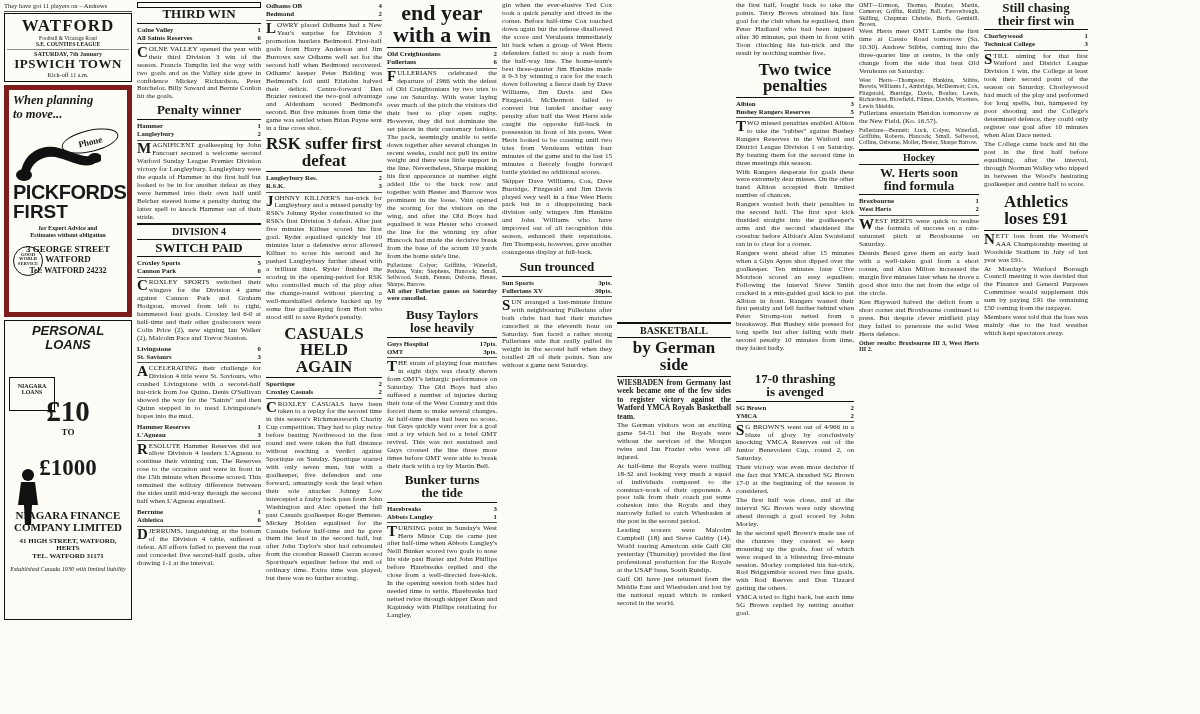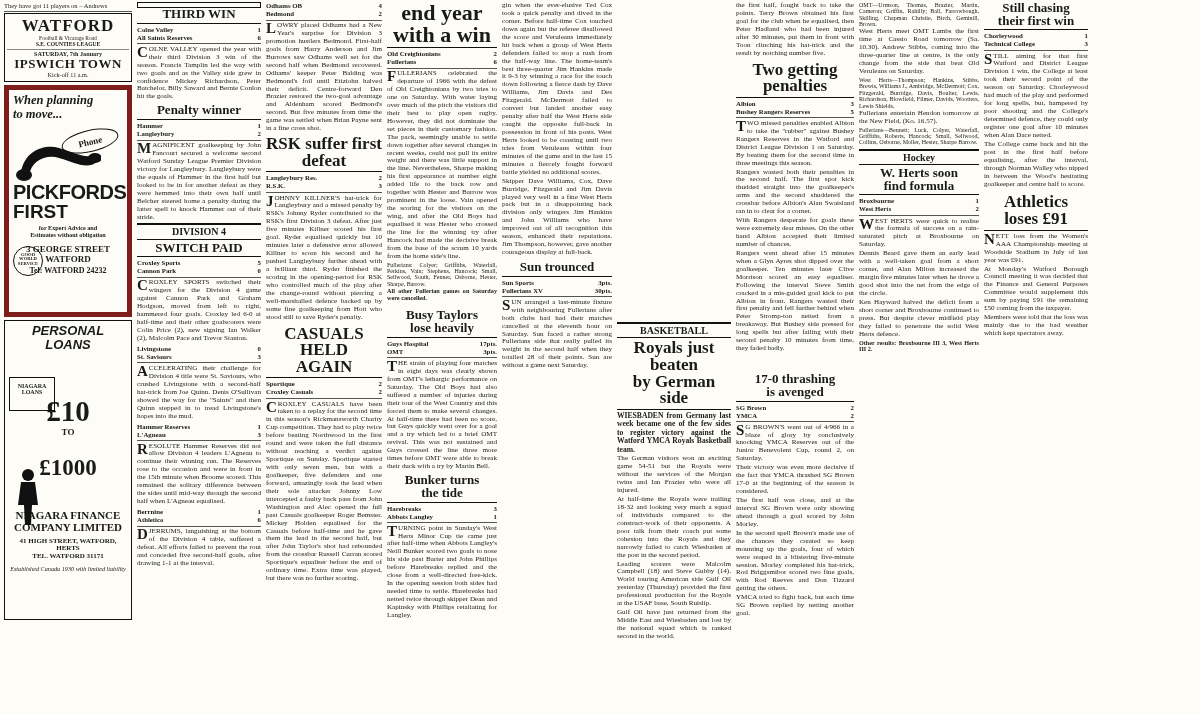--- a/index.html
+++ b/index.html
@@ -337,49 +337,48 @@
             <span class="sc bold">30pts.</span>
           </div>
     </div>
     <div class="rulethin"></div>
     <p class="drop">SUN arranged a last-minute fixture with neighbouring Fullerians after both clubs had had their matches cancelled at the eleventh hour on Saturday. Sun faced a rather strong Fullerians side that really pulled its weight in the second half when they totalled 28 of their points. Sun are without a game next Saturday.</p>
   </div>
 
   <div class="col c6">
     <div style="height:318px"></div>
     <div class="boxhead">BASKETBALL</div>
-    <div class="hl hl-lg">Royals just beaten</div>
     <div class="hl hl-lg">by German side</div>
     <div class="rule"></div>
     <p class="bold" style="font-size:7.6px">WIESBADEN from Germany last week became one of the few sides to register victory against the Watford YMCA Royals Basketball team.</p>
     <p>The German visitors won an exciting game 54-51 but the Royals were without the services of the Morgan twins and Ian Frazier who were all injured.</p>
     <p>At half-time the Royals were trailing 18-32 and looking very much a squad of individuals compared to the construct-work of their opponents. A poor talk from their coach put some cohesion into the Royals and they narrowly failed to catch Wiesbaden at the post in the second period.</p>
     <p>Leading scorers were Malcolm Campbell (18) and Steve Gubby (14). World touring American side Gulf Oil yesterday (Thursday) provided the first professional production for the Royals at the USAF base, South Ruislip.</p>
     <p>Gulf Oil have just returned from the Middle East and Wiesbaden and lost by the national squad which is ranked second in the world.</p>
   </div>
 
   <div class="col c7">
     <p>the first half, fought back to take the points. Terry Brown obtained his first goal for the club when he equalised, then Peter Hadland who had been injured after 30 minutes, put them in front with Toon clinching his hat-trick and the result by notching number five.</p>
-    <div class="hl hl-lg" style="margin-top:4px">Two getting</div>
+    <div class="hl hl-lg" style="margin-top:4px">Two twice</div>
     <div class="hl hl-lg">penalties</div>
     <div class="rule"></div>
     <div class="scorelineset">
       <div class="scoreline">
             <span class="nm bold">Albion</span>
             <span class="sc bold">3</span>
           </div>
       <div class="scoreline">
             <span class="nm bold">Bushey Rangers Reserves</span>
             <span class="sc bold">5</span>
           </div>
     </div>
     <div class="rulethin"></div>
     <p class="drop">TWO missed penalties enabled Albion to take the "rubber" against Bushey Rangers Reserves in the Watford and District League Division 1 on Saturday. By beating them for the second time in three meetings this season.</p>
+    <p>With Rangers desperate for goals these were extremely dear misses. On the other hand Albion accepted their limited number of chances.</p>
     <p>Rangers wasted both their penalties in the second half. The first spot kick thudded straight into the goalkeeper's arms and the second shuddered the crossbar before Albion's Alan Swaisland ran in to clear for a corner.</p>
-    <p>With Rangers desperate for goals these were extremely dear misses. On the other hand Albion accepted their limited number of chances.</p>
     <p>Rangers went ahead after 15 minutes when a Glyn Ayres shot dipped over the goalkeeper. Ten minutes later Clive Morrison scored an easy equaliser. Following the interval Steve Smith cracked in a mis-guided goal kick to put Albion in front. Rangers wasted their first penalty and fell further behind when Peter Stromp-ton netted from a breakaway. But Bushey side pressed for long spells but after failing with their second penalty 10 minutes from time, they faded badly.</p>
 
     <div class="hl hl-md" style="margin-top:20px">17-0 thrashing</div>
     <div class="hl hl-md">is avenged</div>
     <div class="rule"></div>
     <div class="scorelineset">
       <div class="scoreline">
             <span class="nm bold">SG Brown</span>
             <span class="sc bold">2</span>
           </div>

